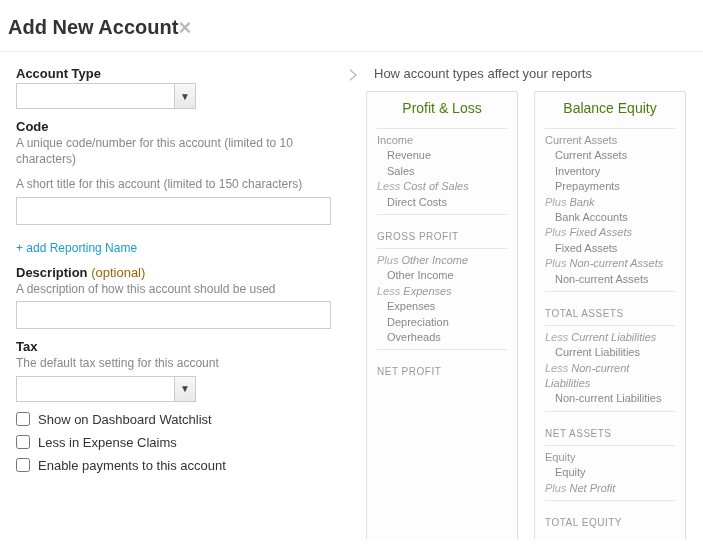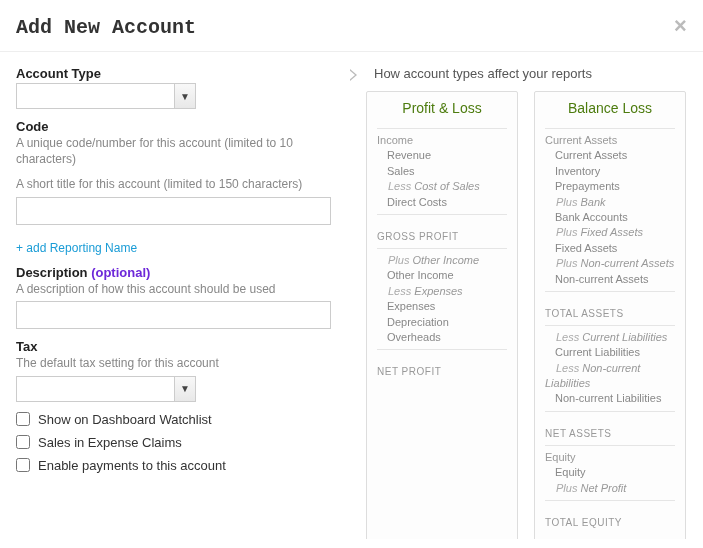--- a/index.html
+++ b/index.html
@@ -14,25 +14,24 @@
     background: #fff;
     width: 703px;
     height: 548px;
     overflow: hidden;
   }
   .modal {
     padding: 0;
   }
   .modal-header {
     display: flex;
-    justify-content: space-between;
+    justify-content: flex-start;
     align-items: center;
-    padding: 16px 16px 12px 16px;
+    padding: 16px 16px 12px 8px;
     border-bottom: 1px solid #eee;
-    font-family: Liberation Mono, monospace;
   }
   .modal-title {
     font-size: 20px;
     font-weight: bold;
     color: #333;
   }
   .close-icon {
     color: #bbb;
     font-size: 22px;
     cursor: pointer;
@@ -56,22 +55,22 @@
     margin-bottom: 10px;
   }
   .field-label {
     font-weight: bold;
     font-size: 13px;
     color: #222;
     display: block;
     margin-bottom: 2px;
   }
   .field-label .optional {
-    font-weight: bold;
-    color: #6d28d9;
+    font-weight: normal;
+    color: #a16207;
   }
   .field-hint {
     font-size: 12px;
     color: #888;
     margin-bottom: 4px;
     line-height: 1.3;
   }
   .select-wrap {
     position: relative;
     width: 180px;
@@ -207,21 +206,20 @@
   .card-line.total {
     color: #999;
     font-size: 10px;
     letter-spacing: 0.5px;
     padding-top: 3px;
     margin-top: 12px;
   }
   .card-line .prefix {
     font-style: italic;
     color: #aaa;
-    margin-left: 11px;
   }
   .footer-note {
     font-size: 12px;
     color: #888;
     padding: 8px 16px 0 16px;
     line-height: 1.4;
   }
   .footer-actions {
     display: flex;
     gap: 12px;
@@ -292,21 +290,21 @@
           <div class="select-caret">▼</div>
         </div>
       </div>
 
       <label class="checkbox-row">
         <input type="checkbox" style="">
         <span>Show on Dashboard Watchlist</span>
       </label>
       <label class="checkbox-row">
         <input type="checkbox" style="">
-        <span>Sales in Expense Claims</span>
+        <span>Less in Expense Claims</span>
       </label>
       <label class="checkbox-row">
         <input type="checkbox" style="">
         <span>Enable payments to this account</span>
       </label>
     </div>
 
     <div class="right-col">
       <div class="arrow-indicator"></div>
       <div class="right-title">How account types affect your reports</div>
@@ -328,21 +326,21 @@
           <div class="card-line indent">Other Income</div>
           <div class="card-line italic"><span class="prefix">Less</span> Expenses</div>
           <div class="card-line indent">Expenses</div>
           <div class="card-line indent">Depreciation</div>
           <div class="card-line indent">Overheads</div>
           <div class="card-divider"></div>
           <div class="card-line total">NET PROFIT</div>
         </div>
 
         <div class="report-card">
-          <div class="card-title">Balance Loss</div>
+          <div class="card-title">Balance Equity</div>
           <div class="card-divider"></div>
           <div class="card-line">Current Assets</div>
           <div class="card-line indent">Current Assets</div>
           <div class="card-line indent">Inventory</div>
           <div class="card-line indent">Prepayments</div>
           <div class="card-line italic"><span class="prefix">Plus</span> Bank</div>
           <div class="card-line indent">Bank Accounts</div>
           <div class="card-line italic"><span class="prefix">Plus</span> Fixed Assets</div>
           <div class="card-line indent">Fixed Assets</div>
           <div class="card-line italic"><span class="prefix">Plus</span> Non-current Assets</div>

